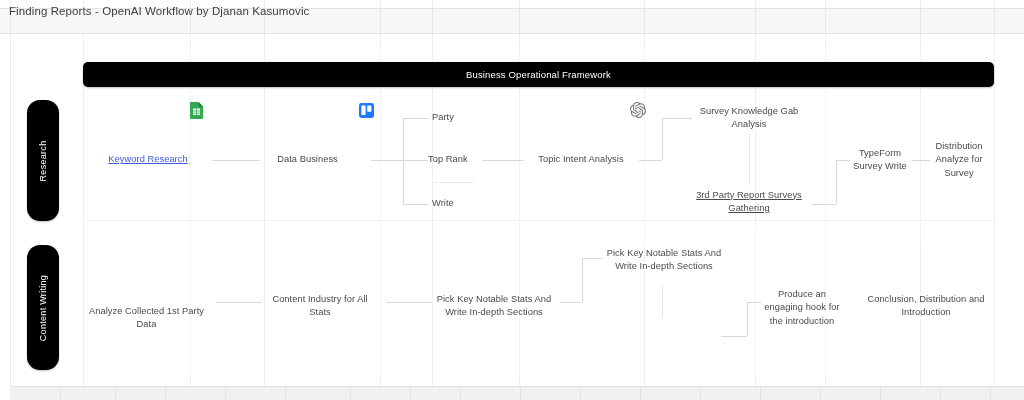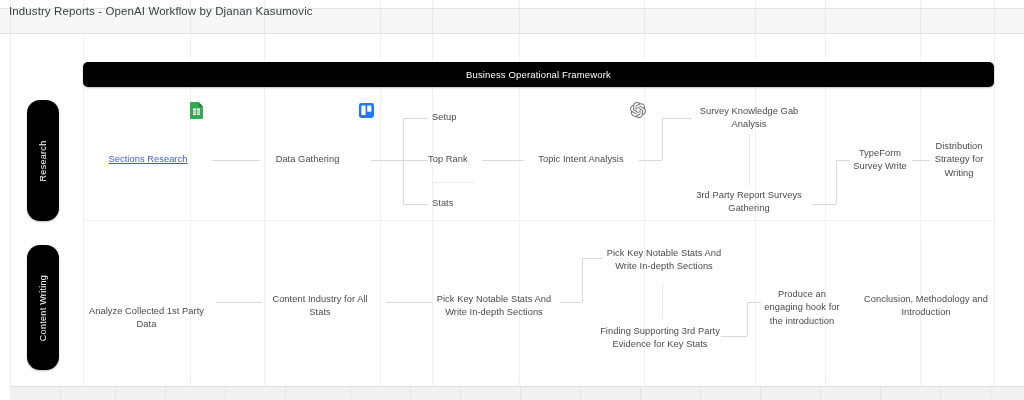--- a/index.html
+++ b/index.html
@@ -184,21 +184,21 @@
       <span style="left:380px"></span>
       <span style="left:432px"></span>
       <span style="left:519px"></span>
       <span style="left:644px"></span>
       <span style="left:755px"></span>
       <span style="left:825px"></span>
       <span style="left:920px"></span>
       <span style="left:994px"></span>
     </div>
   </div>
-  <div class="sheet-title">Industry Reports - OpenAI Workflow by Djanan Kasumovic</div>
+  <div class="sheet-title">Finding Reports - OpenAI Workflow by Djanan Kasumovic</div>
 
   <div class="canvas">
 
     <div class="cellsep" style="left:190px; top:18px; height:190px;"></div>
     <div class="cellsep" style="left:380px; top:18px; height:190px;"></div>
     <div class="cellsep" style="left:519px; top:18px; height:190px;"></div>
     <div class="cellsep" style="left:644px; top:18px; height:190px;"></div>
     <div class="cellsep" style="left:825px; top:18px; height:190px;"></div>
     <div class="cellsep" style="left:920px; top:18px; height:190px;"></div>
 
@@ -266,57 +266,57 @@
 
     <div class="v-line soft" style="left:749px; top:100px; height:52px;"></div>
 
     <div class="h-line" style="left:812px; top:170px; width:24px;"></div>
     <div class="v-line" style="left:836px; top:126px; height:44px;"></div>
     <div class="h-line" style="left:836px; top:126px; width:14px;"></div>
 
     <div class="h-line" style="left:912px; top:126px; width:18px;"></div>
 
     <div class="node link" style="left:83px; top:114px; width:130px; height:24px;">
-      <span class="node-text">Sections Research</span>
+      <span class="node-text">Keyword Research</span>
     </div>
 
     <div class="node" style="left:240px; top:114px; width:135px; height:24px;">
-      <span class="node-text">Data Gathering</span>
+      <span class="node-text">Data Business</span>
     </div>
 
     <div class="node" style="left:432px; top:73px; width:52px; height:22px; justify-content:flex-start;">
-      <span class="node-text">Setup</span>
+      <span class="node-text">Party</span>
     </div>
 
     <div class="node" style="left:428px; top:115px; width:56px; height:22px; justify-content:flex-start;">
       <span class="node-text">Top Rank</span>
     </div>
 
     <div class="node" style="left:432px; top:159px; width:52px; height:22px; justify-content:flex-start;">
-      <span class="node-text">Stats</span>
+      <span class="node-text">Write</span>
     </div>
 
     <div class="node" style="left:690px; top:68px; width:118px; height:32px;">
       <span class="node-text">Survey Knowledge Gab Analysis</span>
     </div>
 
     <div class="node" style="left:521px; top:114px; width:120px; height:24px;">
       <span class="node-text">Topic Intent Analysis</span>
     </div>
 
-    <div class="node" style="left:684px; top:152px; width:130px; height:32px;">
+    <div class="node" style="left:684px; top:152px; width:130px; height:32px;text-decoration:underline;">
       <span class="node-text">3rd Party Report Surveys Gathering</span>
     </div>
 
     <div class="node" style="left:848px; top:110px; width:64px; height:32px;">
       <span class="node-text">TypeForm Survey Write</span>
     </div>
 
     <div class="node" style="left:928px; top:103px; width:62px; height:46px;">
-      <span class="node-text">Distribution Strategy for Writing</span>
+      <span class="node-text">Distribution Analyze for Survey</span>
     </div>
 
     <div class="h-line" style="left:216px; top:268px; width:46px;"></div>
 
     <div class="h-line" style="left:386px; top:268px; width:46px;"></div>
 
     <div class="h-line" style="left:560px; top:268px; width:22px;"></div>
     <div class="v-line" style="left:582px; top:224px; height:44px;"></div>
     <div class="h-line" style="left:582px; top:224px; width:20px;"></div>
 
@@ -335,30 +335,27 @@
     </div>
 
     <div class="node" style="left:428px; top:256px; width:132px; height:32px;">
       <span class="node-text">Pick Key Notable Stats And Write In-depth Sections</span>
     </div>
 
     <div class="node" style="left:600px; top:210px; width:128px; height:32px;">
       <span class="node-text">Pick Key Notable Stats And Write In-depth Sections</span>
     </div>
 
-    <div class="node" style="left:596px; top:288px; width:128px; height:32px;">
-      <span class="node-text">Finding Supporting 3rd Party Evidence for Key Stats</span>
-    </div>
 
     <div class="node" style="left:761px; top:248px; width:82px; height:46px;align-items:flex-end;">
       <span class="node-text">Produce an engaging hook for the introduction</span>
     </div>
 
     <div class="node" style="left:862px; top:256px; width:128px; height:32px;">
-      <span class="node-text">Conclusion, Methodology and Introduction</span>
+      <span class="node-text">Conclusion, Distribution and Introduction</span>
     </div>
 
   </div>
 
   <div class="sheet-footer">
     <span style="left:50px"></span>
     <span style="left:105px"></span>
     <span style="left:155px"></span>
     <span style="left:215px"></span>
     <span style="left:275px"></span>

